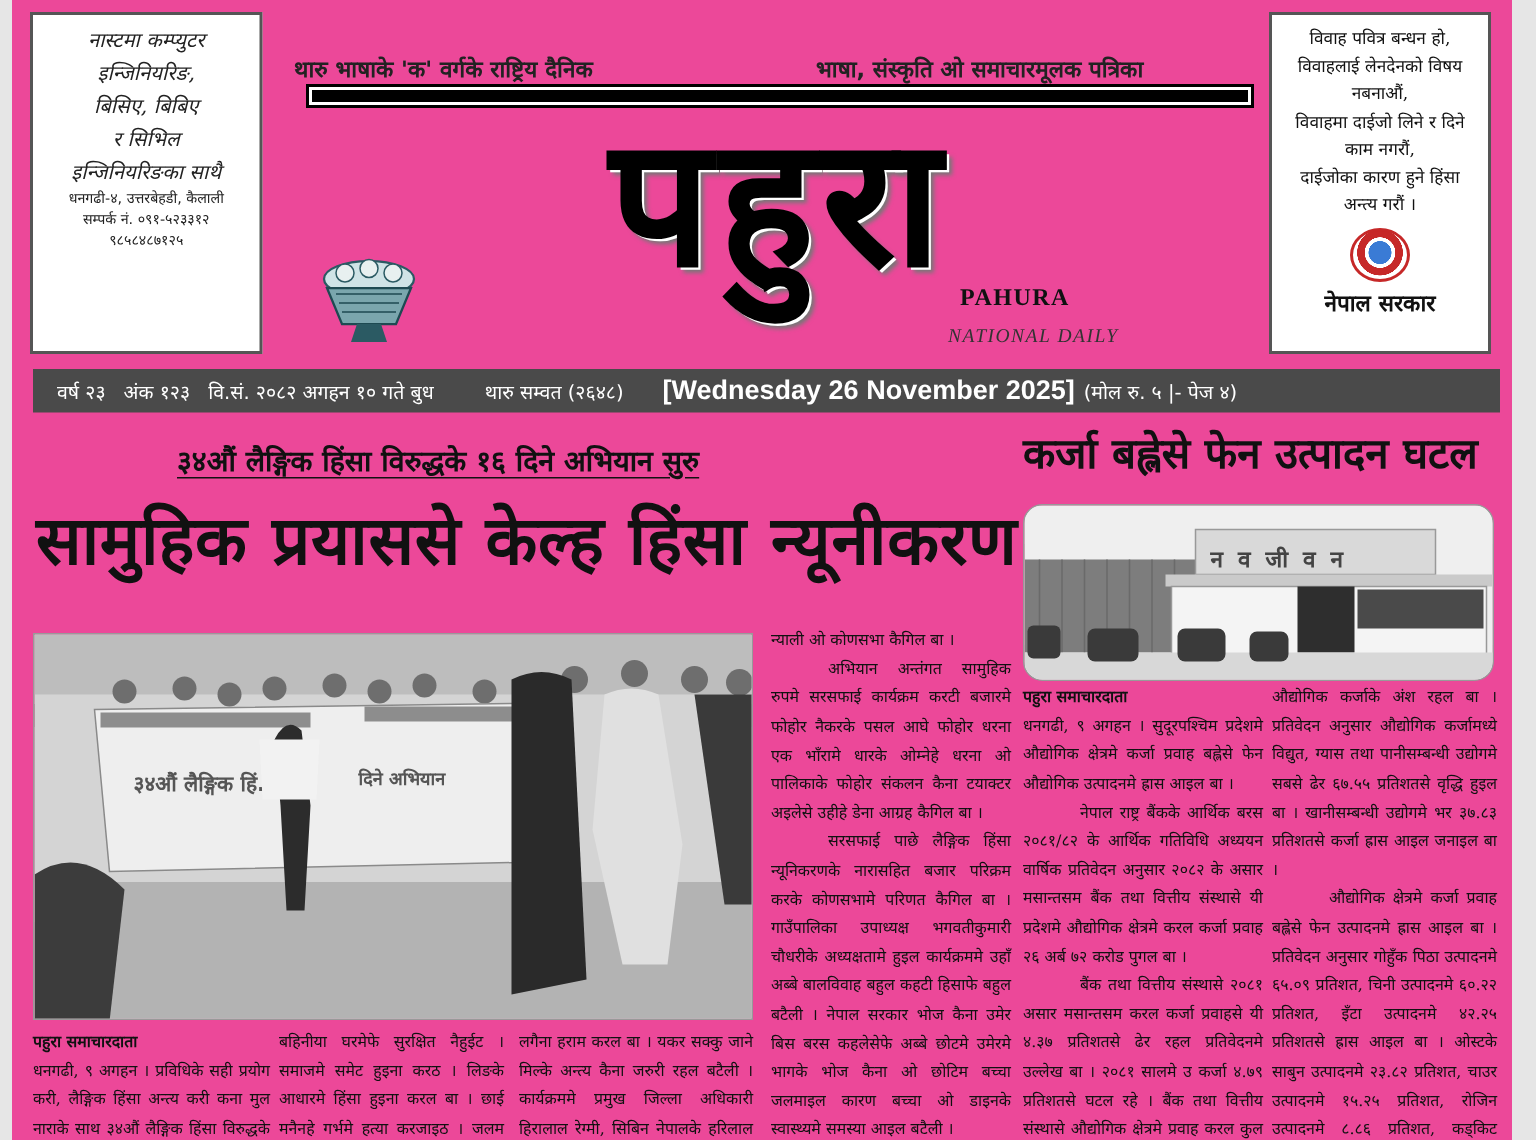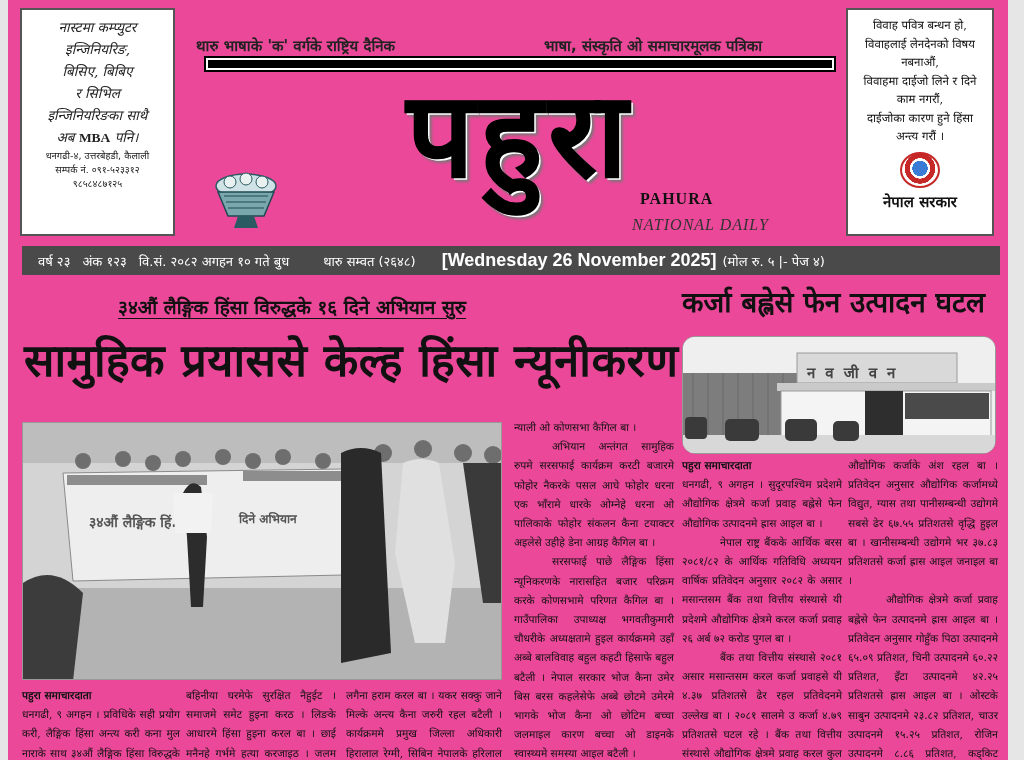--- a/index.html
+++ b/index.html
@@ -22,21 +22,21 @@
 
   
   .tagline { position: absolute; top: 16px; font-size: 15px; font-weight: bold; color: #222; margin-top: 19px; }
   .tagline.left { left: 188px; }
   .tagline.right { left: 536px; }
   .masthead-title { position: absolute; left: 196px; top: 48px; width: 632px; height: 148px; display: flex; align-items: center; justify-content: center; }
   .masthead-title .rule { position: absolute; left: 0; right: 0; top: 8px; height: 16px; background: #000; border: 2px solid #000; box-shadow: inset 0 0 0 2px #fff, inset 0 0 0 4px #000; }
   .masthead-title .word { font-family: "DejaVu Serif", serif; font-size: 118px; font-weight: bold; color: #000; letter-spacing: 6px; line-height: 1; text-shadow: 2px 2px 0 #fff, 4px 4px 3px #777; -webkit-text-stroke: 1px #000; margin-top: 26px; }
   .logo-basket { position: absolute; left: 192px; top: 170px; width: 92px; height: 64px; }
   .pahura-en { position: absolute; left: 632px; top: 190px; font-family: "Liberation Serif", serif; font-size: 16px; font-weight: bold; letter-spacing: 1px; }
-  .daily-en { position: absolute; left: 624px; top: 216px; font-family: "Liberation Serif", serif; font-style: italic; font-size: 16px; letter-spacing: 1px; color: #333; }
+  .daily-en { position: absolute; left: 624px; top: 216px; font-family: "Liberation Serif", serif; font-style: italic; font-size: 13px; letter-spacing: 1px; color: #333; }
 
   
   .date-strip { position: absolute; left: 14px; top: 246px; width: 978px; height: 29px; background: #4a4a4a; color: #fff; display: flex; align-items: center; font-size: 13px; padding-left: 16px; white-space: nowrap; }
   .date-strip span { margin-right: 12px; }
   .date-strip .en { font-family: "Liberation Sans", sans-serif; font-weight: bold; font-size: 18px; }
 
   
   .kicker { position: absolute; left: 110px; top: 294px; font-size: 19px; font-weight: bold; text-decoration: underline; text-underline-offset: 4px; }
   .main-headline { position: absolute; left: 16px; top: 336px; width: 660px; font-size: 45px; font-weight: bold; letter-spacing: 0.5px; line-height: 1.1; white-space: nowrap; }
   .right-headline { position: absolute; left: 674px; top: 282px; font-size: 28px; font-weight: bold; white-space: nowrap; }
@@ -62,21 +62,20 @@
 <body>
 
 <div class="page">
 
   <div class="ad ad-left">
     <div class="ad-line">नास्टमा कम्प्युटर</div>
     <div class="ad-line">इन्जिनियरिङ,</div>
     <div class="ad-line">बिसिए, बिबिए</div>
     <div class="ad-line">र सिभिल</div>
     <div class="ad-line">इन्जिनियरिङका साथै</div>
-    <div class="ad-line"><span>अब</span> <span class="mba">MBA</span><span> पनि।</span></div>
     <div class="small">धनगढी-४, उत्तरबेहडी, कैलाली</div>
     <div class="small">सम्पर्क नं. ०९१-५२३३१२</div>
     <div class="small">९८५८४८७१२५</div>
   </div>
 
   <div class="ad ad-right">
     <div class="ad-line">विवाह पवित्र बन्धन हो,</div>
     <div class="ad-line">विवाहलाई लेनदेनको विषय</div>
     <div class="ad-line">नबनाऔं,</div>
     <div class="ad-line">विवाहमा दाईजो लिने र दिने</div>

